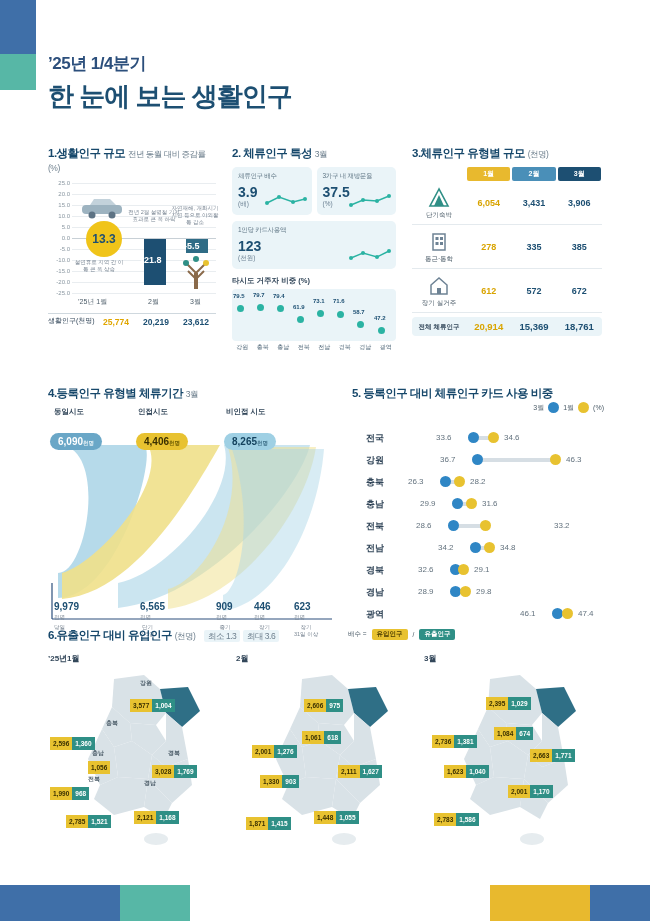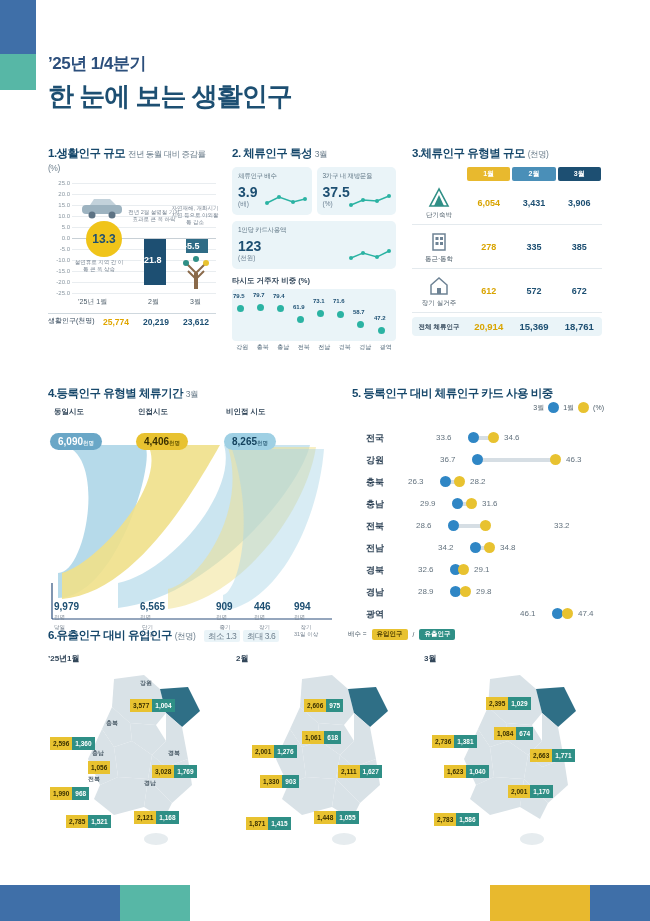--- a/index.html
+++ b/index.html
@@ -410,21 +410,21 @@
       <div class="s4-bot" style="left:168px; top:196px;">909</div>
       <div class="s4-botsm" style="left:168px; top:209px;">천명</div>
       <div class="s4-botsm" style="left:168px; top:219px; white-space:pre-line;">중기
 6~14일</div>
 
       <div class="s4-bot" style="left:206px; top:196px;">446</div>
       <div class="s4-botsm" style="left:206px; top:209px;">천명</div>
       <div class="s4-botsm" style="left:206px; top:219px; white-space:pre-line;">장기
 15~30일</div>
 
-      <div class="s4-bot" style="left:246px; top:196px;">994</div>
+      <div class="s4-bot" style="left:246px; top:196px;">623</div>
       <div class="s4-botsm" style="left:246px; top:209px;">천명</div>
       <div class="s4-botsm" style="left:246px; top:219px; white-space:pre-line;">장기
 31일 이상</div>
     </div>
   </div>
 
   <div class="panel" id="sec5">
     <div class="sec-title">5. 등록인구 대비 체류인구 카드 사용 비중</div>
     <div class="s5-leg">
       <span>3월</span>

